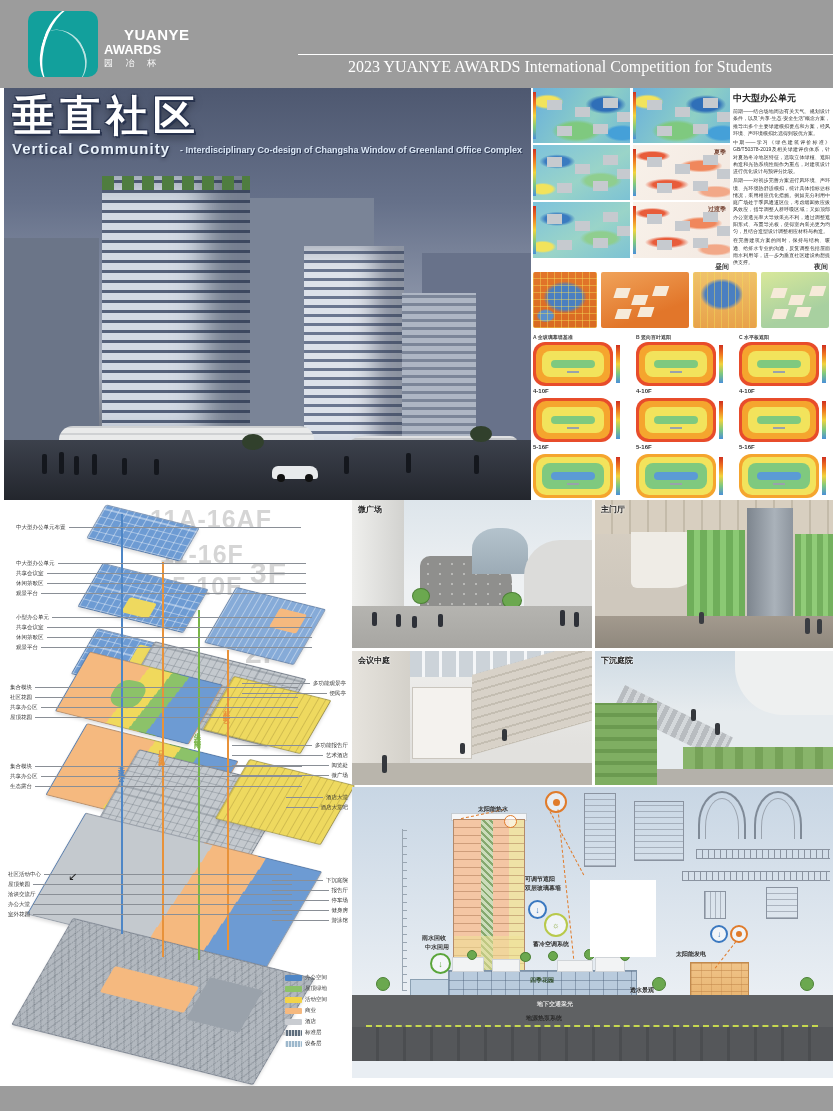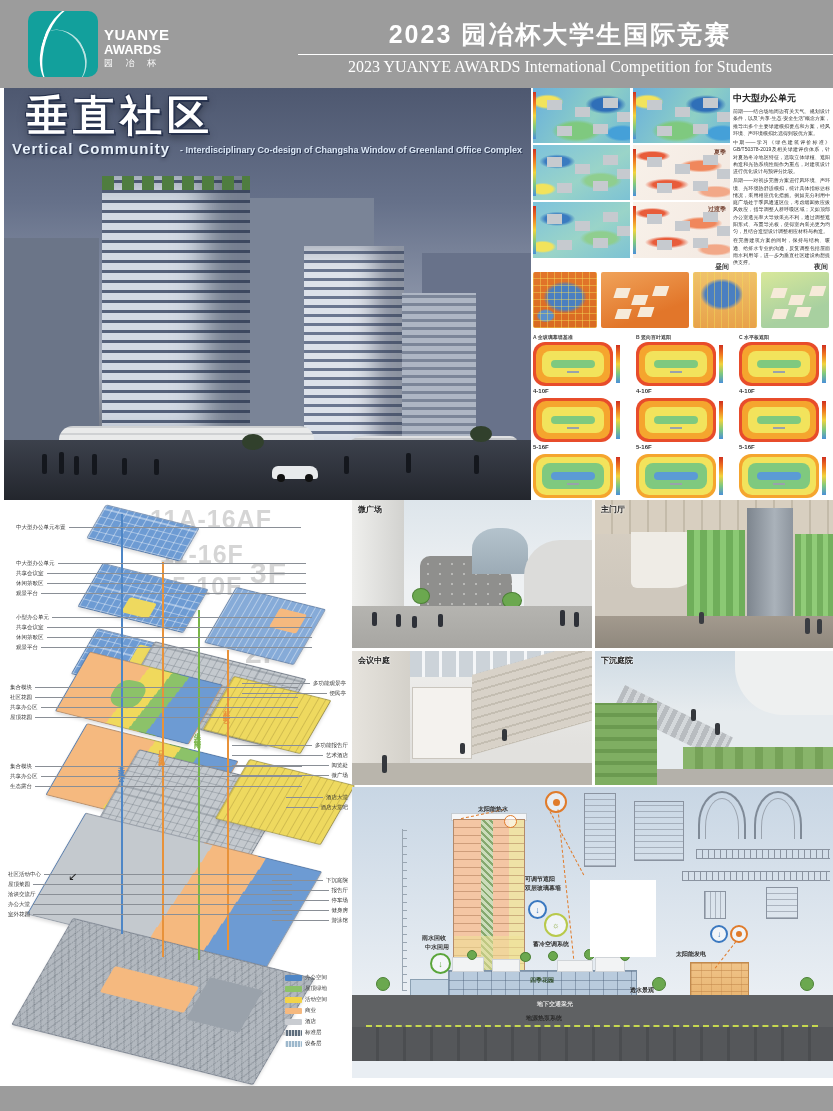--- a/index.html
+++ b/index.html
@@ -5,21 +5,21 @@
   html,body{margin:0;padding:0;background:#e8e8e8;}
   .poster{position:relative;width:833px;height:1111px;background:#fff;overflow:hidden;
     font-family:"Liberation Sans","DejaVu Sans",sans-serif;outline:1px solid #cfcfcf;}
   .abs{position:absolute;}
   
   .hdr{position:absolute;left:0;top:0;width:833px;height:88px;background:#9c9c9c;}
   .logo{position:absolute;left:28px;top:11px;width:70px;height:66px;border-radius:10px;background:#12a09c;overflow:hidden;}
   .logo::before{content:"";position:absolute;left:14px;top:-6px;width:46px;height:84px;border-left:3px solid #fff;border-radius:50%;transform:rotate(18deg);}
   .logo::after{content:"";position:absolute;left:6px;top:18px;width:50px;height:60px;border-right:2px solid #e8f5f4;border-radius:50%;transform:rotate(-24deg);opacity:.8;}
   .brand{position:absolute;left:104px;top:27px;color:#fff;line-height:1.05;}
-  .brand .b1{font-size:15px;font-weight:bold;letter-spacing:.5px;}
+  .brand .b1{font-size:15px;font-weight:bold;letter-spacing:.5px;margin-left:20px;}
   .brand .b2{font-size:13px;font-weight:bold;}
   .brand .b3{font-size:9px;letter-spacing:5px;margin-top:3px;}
   .entry{position:absolute;left:182px;top:26px;color:#fff;font-size:20px;line-height:21px;font-weight:400;}
   .hdr-cn{position:absolute;left:300px;top:18px;width:520px;text-align:center;color:#fff;font-size:25px;font-weight:bold;letter-spacing:2px;}
   .hdr-line{position:absolute;left:298px;top:54px;width:535px;height:1px;background:#fff;}
   .hdr-en{position:absolute;left:300px;top:58px;width:520px;text-align:center;color:#fff;font-size:16px;font-family:"Liberation Serif","DejaVu Serif",serif;}
   
   .hero{position:absolute;left:4px;top:88px;width:527px;height:412px;overflow:hidden;
     background:linear-gradient(180deg,#4e5870 0%,#66718a 28%,#8b94a8 52%,#aab1c0 68%,#7c828f 80%,#565b66 100%);}
   .sil{position:absolute;background:#6b7588;}
@@ -32,21 +32,21 @@
   .bld-3{position:absolute;left:398px;top:205px;width:74px;height:170px;
     background:repeating-linear-gradient(0deg,#aeb6c4 0 5px,#7b8598 5px 8px);}
   .podium{position:absolute;background:repeating-linear-gradient(0deg,#e9eaea 0 5px,#cfd1d3 5px 7px);border-radius:14px 14px 0 0;}
   .hero-ground{position:absolute;left:0;top:352px;width:527px;height:60px;background:linear-gradient(180deg,#3c414c,#23262d);}
   .ppl{position:absolute;width:5px;background:#14171d;border-radius:2px;}
   .car{position:absolute;left:268px;top:378px;width:46px;height:13px;background:#e8eaec;border-radius:6px 8px 3px 3px;}
   .car::before,.car::after{content:"";position:absolute;bottom:-3px;width:8px;height:8px;border-radius:50%;background:#111;}
   .car::before{left:5px;} .car::after{right:5px;}
   .tree-dark{position:absolute;width:22px;height:16px;border-radius:50%;background:#31402c;}
   .hero-t1{position:absolute;left:8px;top:0px;font-size:42px;font-weight:900;color:#fff;letter-spacing:5px;
-    text-shadow:2px 2px 0 #28334e,-1px -1px 0 #28334e,1px -1px 0 #28334e,-1px 1px 0 #28334e,0 4px 8px rgba(0,0,0,.5);margin-left:14px;}
+    text-shadow:2px 2px 0 #28334e,-1px -1px 0 #28334e,1px -1px 0 #28334e,-1px 1px 0 #28334e,0 4px 8px rgba(0,0,0,.5);}
   .hero-t2{position:absolute;left:214px;top:25px;font-size:15px;font-weight:900;color:#fff;
     text-shadow:1px 1px 0 #28334e,-1px -1px 0 #28334e,0 2px 4px rgba(0,0,0,.5);}
   .hero-t3{position:absolute;left:8px;top:52px;font-size:15px;font-weight:800;color:#e8f1fb;letter-spacing:1px;
     text-shadow:1px 1px 0 #2a3550,0 2px 4px rgba(0,0,0,.4);}
   .hero-t4{position:absolute;left:176px;top:57px;font-size:9px;font-weight:bold;color:#dce8f6;text-shadow:1px 1px 0 #2a3550;}
   
   .wt{position:absolute;overflow:hidden;}
   .wt::before{content:"";position:absolute;left:0;top:4px;width:3px;height:calc(100% - 8px);
     background:linear-gradient(180deg,#d03020,#f07820,#f2d33c,#7fc97f,#4a90d9);}
   .wt .blds{position:absolute;left:14px;top:12px;width:15px;height:10px;background:#c6cacf;
@@ -148,21 +148,20 @@
 
 <div class="poster">
 
   <div class="hdr">
     <div class="logo"></div>
     <div class="brand">
       <div class="b1">YUANYE</div>
       <div class="b2">AWARDS</div>
       <div class="b3">园 冶 杯</div>
     </div>
-    <div class="hdr-cn">2023 园冶杯大学生国际竞赛</div>
     <div class="hdr-line"></div>
     <div class="hdr-en">2023 YUANYE AWARDS International Competition for  Students</div>
   </div>
 
   <div class="hero">
     <div class="sil" style="left:0;top:150px;width:95px;height:230px;"></div>
     <div class="sil" style="left:240px;top:110px;width:130px;height:250px;background:#7a8497;"></div>
     <div class="sil" style="left:418px;top:165px;width:109px;height:215px;background:#68728a;"></div>
     <div class="bld-main"></div>
     <div class="bld-2"></div>

